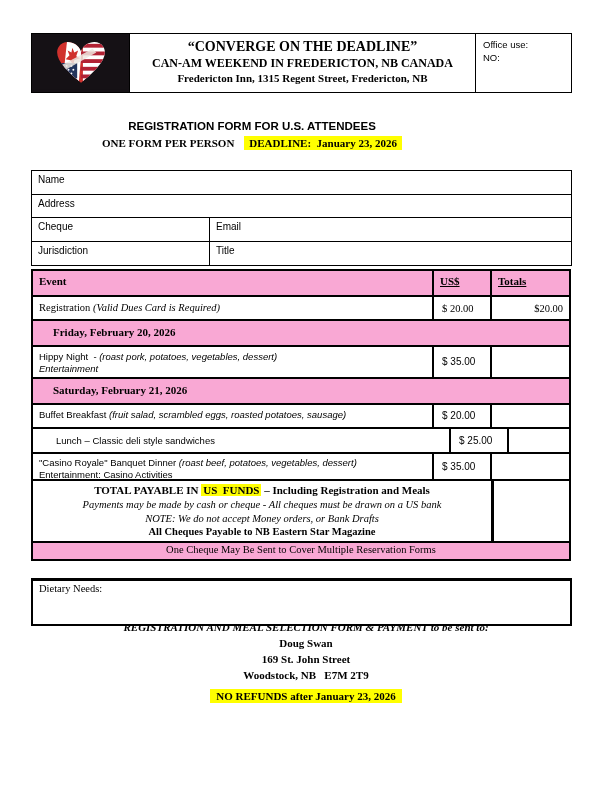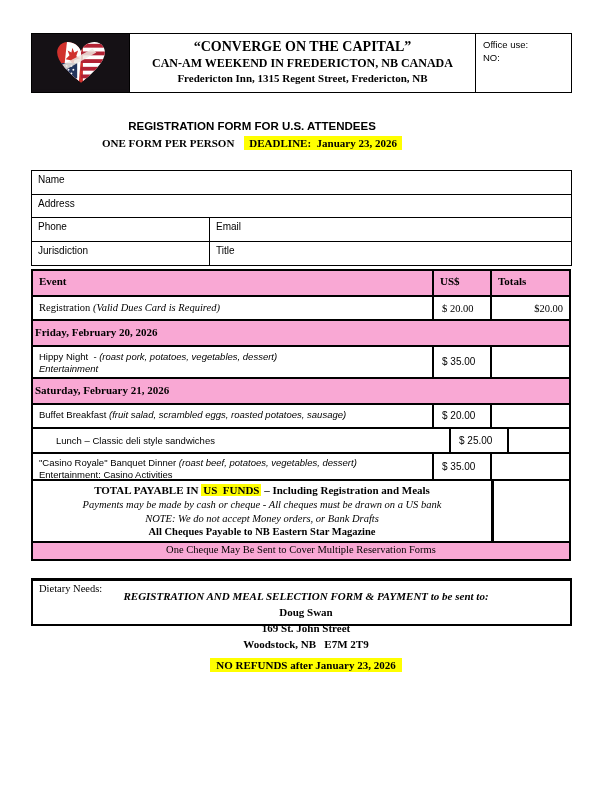--- a/index.html
+++ b/index.html
@@ -55,26 +55,26 @@
   .et-row { display:flex; border-top:2px solid #000; overflow:hidden; }
   .et-row.first { border-top:0; }
   .col-event { width:399px; padding:4px 6px; }
   .col-usd {
     width:60px; border-left:2px solid #000; border-right:2px solid #000;
     padding:0 0 0 8px; display:flex; align-items:center;
   }
   .col-totals { flex:1; display:flex; align-items:center; }
   .green { background:#f9a8d4; }
   .hdr-row { height:24px; font-weight:bold; font-size:11px; }
-  .hdr-row .col-usd, .hdr-row .col-totals { padding:4px 6px; align-items:flex-start; }
+  .hdr-row .col-usd, .hdr-row .col-totals { padding:4px 6px; align-items:flex-start;text-decoration:underline; }
   .reg-row { height:24px; font-size:10.5px; }
   .reg-row .col-usd { font-size:10.5px; }
   .reg-row .col-totals { justify-content:flex-end; padding-right:6px; font-size:10.5px; }
   .section-row { height:26px; }
-  .section-cell { width:100%; padding:5px 2px; font-weight:bold; font-size:11px; }
+  .section-cell { width:100%; padding:5px 20px; font-weight:bold; font-size:11px; }
   .item-row { font-family:"Liberation Sans", sans-serif; font-size:9.5px; line-height:12px; }
   .item-row .col-usd { font-size:10px; }
   .r-hippy { height:32px; }
   .r-breakfast { height:24px; }
   .r-lunch { height:25px;padding-left:17px; }
   .r-dinner { height:27px; }
   .r-dinner .col-event { padding-top:3px; }
   .it { font-style:italic; }
 
   
@@ -95,21 +95,21 @@
   }
 
   
   .dietary-box {
     position:absolute; left:31px; top:578px; width:541px; height:48px;
     border:2px solid #000; border-top-width:3px;
     font-size:10.5px; padding:2px 6px;
   }
 
   
-  .footer { position:absolute; left:0; top:590px; width:612px; text-align:center; }
+  .footer { position:absolute; left:0; top:621px; width:612px; text-align:center; }
   .f-sendto { font-weight:bold; font-style:italic; font-size:11px; }
   .f-line { font-weight:bold; font-size:11px; margin-top:4px; }
   .f-refund-wrap { margin-top:5px; }
   .hl-refund { background:#ffff00; font-weight:bold; font-size:11px; padding:1px 6px; display:inline-block; }
 </style>
 </head>
 <body>
 
 <div class="page">
 
@@ -146,21 +146,21 @@
               <circle cx="40" cy="35" r="1"></circle>
             <circle cx="28" cy="39" r="1"></circle>
               <circle cx="33" cy="39" r="1"></circle>
               <circle cx="38" cy="39" r="1"></circle>
           </g>
           <polygon points="28,30 60,13 64,17 32,35" fill="#efe7e0" opacity="0.85"></polygon>
         </g>
       </svg>
     </div>
     <div class="title-cell">
-      <div class="h-line1">“CONVERGE ON THE CAPITAL”</div>
+      <div class="h-line1">“CONVERGE ON THE DEADLINE”</div>
       <div class="h-line2">CAN-AM WEEKEND IN FREDERICTON, NB CANADA</div>
       <div class="h-line3">Fredericton Inn, 1315 Regent Street, Fredericton, NB</div>
     </div>
     <div class="office-cell">
       <div>Office use:</div>
       <div>NO:</div>
     </div>
   </div>
 
   <div class="form-title">
@@ -172,21 +172,21 @@
 
   <div class="contact-table">
     <div class="ct-row">
       <div class="ct-cell">Name</div>
     </div>
     <div class="ct-row">
       <div class="ct-cell">Address</div>
     </div>
     <div class="ct-row tall">
       <div class="ct-cell left">
-        <span>Phone</span>
+        <span>Cheque</span>
       </div>
       <div class="ct-cell right">
         <span>Email</span>
       </div>
     </div>
     <div class="ct-row tall">
       <div class="ct-cell left">
         <span>Jurisdiction</span>
       </div>
       <div class="ct-cell right">

